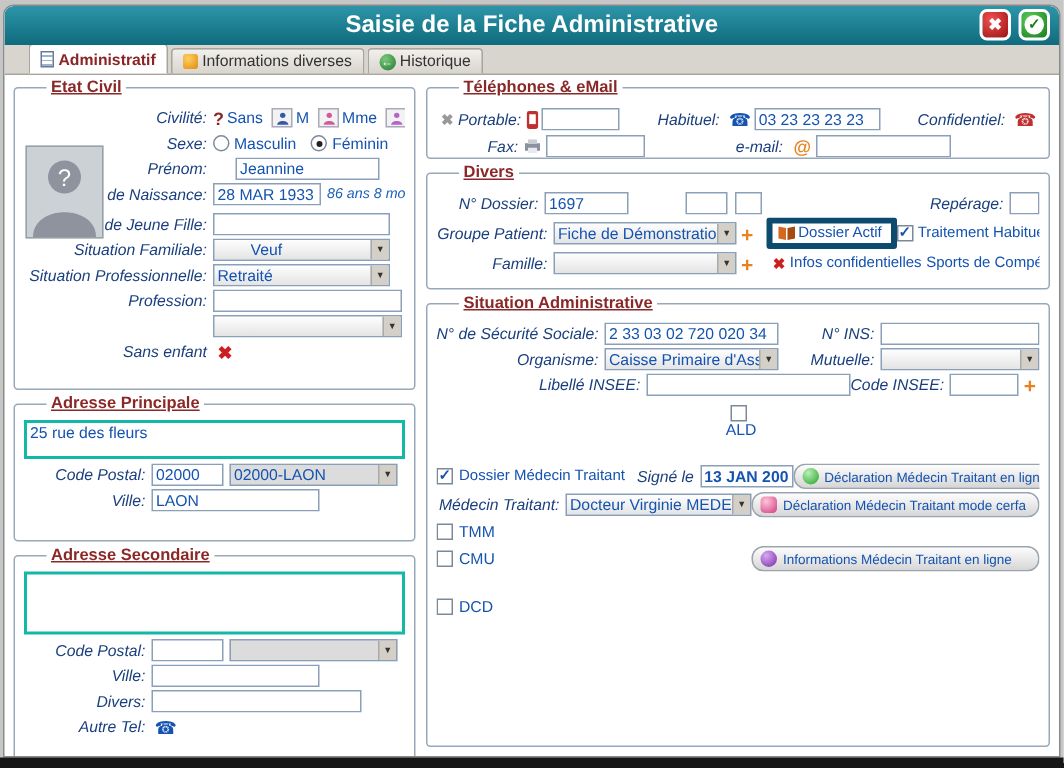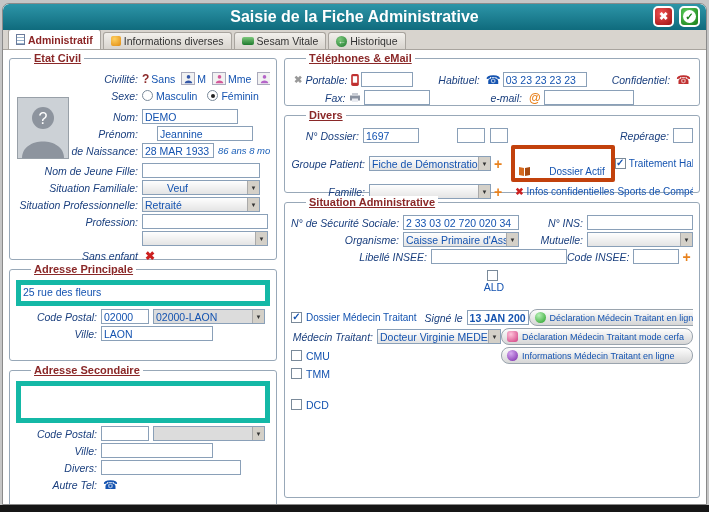--- a/index.html
+++ b/index.html
@@ -18,21 +18,21 @@
   .tb-btn { width:21px; height:21px; border-radius:5px; border:2px solid #fff;
             display:flex; align-items:center; justify-content:center; cursor:pointer; padding:0; }
   .btn-cancel { background:radial-gradient(circle at 35% 30%, #f05050, #9c1212);
                 color:#fff; font-weight:bold; font-size:11px; }
   .btn-validate { background:radial-gradient(circle at 35% 30%, #5ecf5e, #177d17); }
   .check-circle { width:13px; height:13px; background:#fff; border-radius:50%;
                   color:#177d17; font-size:10px; font-weight:bold; line-height:13px; text-align:center; }
 
   
   .tabbar { height:20px; background:#d8d4ce; display:flex; align-items:flex-end;
-            padding-left:5px; gap:2px; border-bottom:1px solid #a8a49e; }
+            padding-left:16px; gap:2px; border-bottom:1px solid #a8a49e; }
   .tab { height:17px; display:flex; align-items:center; gap:3px; padding:0 7px;
          font-size:10.5px; color:#333; background:linear-gradient(#f2f0ec,#d8d4ce);
          border:1px solid #a8a49e; border-bottom:none; border-radius:3px 3px 0 0; cursor:pointer; }
   .tab.active { background:#fff; color:#8b2525; font-weight:bold; height:20px; }
   .ti { display:inline-block; }
   .ti-admin { width:9px; height:11px; border:1px solid #6a7a9a;
               background:repeating-linear-gradient(#fff 0 2px, #9ab4cc 2px 3px); }
   .ti-info { width:10px; height:10px; background:radial-gradient(circle at 35% 30%, #ffd060, #e08a10); border-radius:2px; }
   .ti-sesam { width:12px; height:8px; background:linear-gradient(#7cc87c,#1e7a2e); border-radius:2px; }
   .ti-histo { width:11px; height:11px; border-radius:50%;
@@ -83,38 +83,38 @@
          color:#1453b0; font-size:10.5px; cursor:pointer; }
   .qmark { color:#8a2828; font-weight:bold; font-size:12px; }
   .picobox { width:14px; height:13px; border:1px solid #aab; background:#f2f2f2;
              display:inline-flex; align-items:center; justify-content:center; }
   .age { font-style:italic; color:#1a5fb8; font-size:9.5px; margin-left:4px; }
   .redx { color:#cc2020; font-weight:bold; font-size:12px; margin-left:3px; }
   .sexlabel { color:#1453b0; font-size:10.5px; margin:0 10px 0 3px; }
 
   
   .addr .lbl { width:85px; }
-  .addrbox { border:5px solid #14b8a6; width:100%; font-size:10.5px; color:#1453b0;
+  .addrbox { border:2px solid #14b8a6; width:100%; font-size:10.5px; color:#1453b0;
              padding:1px 2px; margin-bottom:3px; }
   .addrbox.h2 { height:26px; }
   .addrbox.h3 { height:42px; }
 
   
   .tel .row { margin:3px 0; }
   .grayx { color:#999; font-size:10px; font-weight:bold; margin:0 3px; cursor:pointer; }
   .phone { font-size:12px; line-height:12px; margin:0 2px; }
   .phone.blue { color:#1453b0; } .phone.red { color:#c03030; }
   .at { color:#e8821e; font-weight:bold; font-size:12px; margin:0 3px; }
 
   
   .dv .lbl0 { width:72px; } .dv .lbl1 { width:78px; }
   .plus { color:#e8821e; font-weight:bold; font-size:14px; line-height:12px;
           margin:0 3px; cursor:pointer; }
-  .hl { display:inline-flex; align-items:center; gap:18px; border:4px solid #c2410c;
-        border-radius:2px; padding:17px 6px 1px 3px; margin-left:6px; }
+  .hl { display:inline-flex; align-items:center; gap:1px; border:4px solid #0c4a6e;
+        border-radius:2px; padding:1px 6px 1px 3px; margin-left:6px; }
   .linktxt { color:#1453b0; font-size:10px; cursor:pointer; white-space:nowrap; }
 
   
   .sa { height:296px; }
   .sa .lblA { width:112px; } .sa .lblB { width:140px; }
   .mt-btn { display:flex; align-items:center; gap:4px; width:192px; height:17px; flex:none;
             border:1px solid #9aa4ae; border-radius:8px; margin-left:auto;
             background:linear-gradient(#fdfdfd,#d6d6d6); font-size:9px; color:#1453b0;
             padding:0 5px; cursor:pointer; font-family:inherit; overflow:hidden; white-space:nowrap; }
   .orb { width:11px; height:11px; border-radius:50%; flex:none; }
@@ -141,24 +141,20 @@
   </div>
 
   <div class="tabbar">
     <div class="tab active">
       <span class="ti ti-admin"></span>
       <span>Administratif</span>
     </div>
     <div class="tab">
       <span class="ti ti-info"></span>
       <span>Informations diverses</span>
-    </div>
-    <div class="tab">
-      <span class="ti ti-sesam"></span>
-      <span>Sesam Vitale</span>
     </div>
     <div class="tab">
       <span class="ti ti-histo"></span>
       <span>Historique</span>
     </div>
   </div>
 
   <div class="content">
 
     <div class="col-left">
@@ -207,24 +203,20 @@
 
           </span>
         </div>
         <div class="row">
           <span class="lbl">Sexe:</span>
           <span class="radio"></span>
           <span class="sexlabel">Masculin</span>
           <span class="radio selected"></span>
           <span class="sexlabel">Féminin</span>
         </div>
-        <div class="row" style="margin-top:6px;">
-          <span class="lbl">Nom:</span>
-          <input class="inp" style="width: 96px;" value="DEMO">
-        </div>
         <div class="row">
           <span class="lbl">Prénom:</span>
           <input class="inp" style="width: 96px; margin-left: 15px;" value="Jeannine">
         </div>
         <div class="row">
           <span class="lbl">Date de Naissance:</span>
           <input class="inp" style="width: 72px;" value="28 MAR 1933">
           <span class="age">86 ans 8 mois 4 j</span>
         </div>
         <div class="row" style="margin-top:5px;">
@@ -441,30 +433,30 @@
             <span class="seltext">Docteur Virginie MEDECIN RP</span>
             <span class="arrow">▼</span>
           </div>
           <button class="mt-btn">
             <span class="orb pink"></span>
             <span>Déclaration Médecin Traitant mode cerfa</span>
           </button>
         </div>
         <div class="row">
           <span class="cb"></span>
+          <span class="txt" style="margin-left:4px;">TMM</span>
+        </div>
+        <div class="row">
+          <span class="cb"></span>
           <span class="txt" style="margin-left:4px;">CMU</span>
           <button class="mt-btn">
             <span class="orb purple"></span>
             <span>Informations Médecin Traitant en ligne</span>
           </button>
         </div>
-        <div class="row">
-          <span class="cb"></span>
-          <span class="txt" style="margin-left:4px;">TMM</span>
-        </div>
         <div class="gap"></div>
         <div class="row">
           <span class="cb"></span>
           <span class="txt" style="margin-left:4px;">DCD</span>
         </div>
       </div>
     </div>
   </div>
 </div>
 <div class="bottom-edge"></div>

